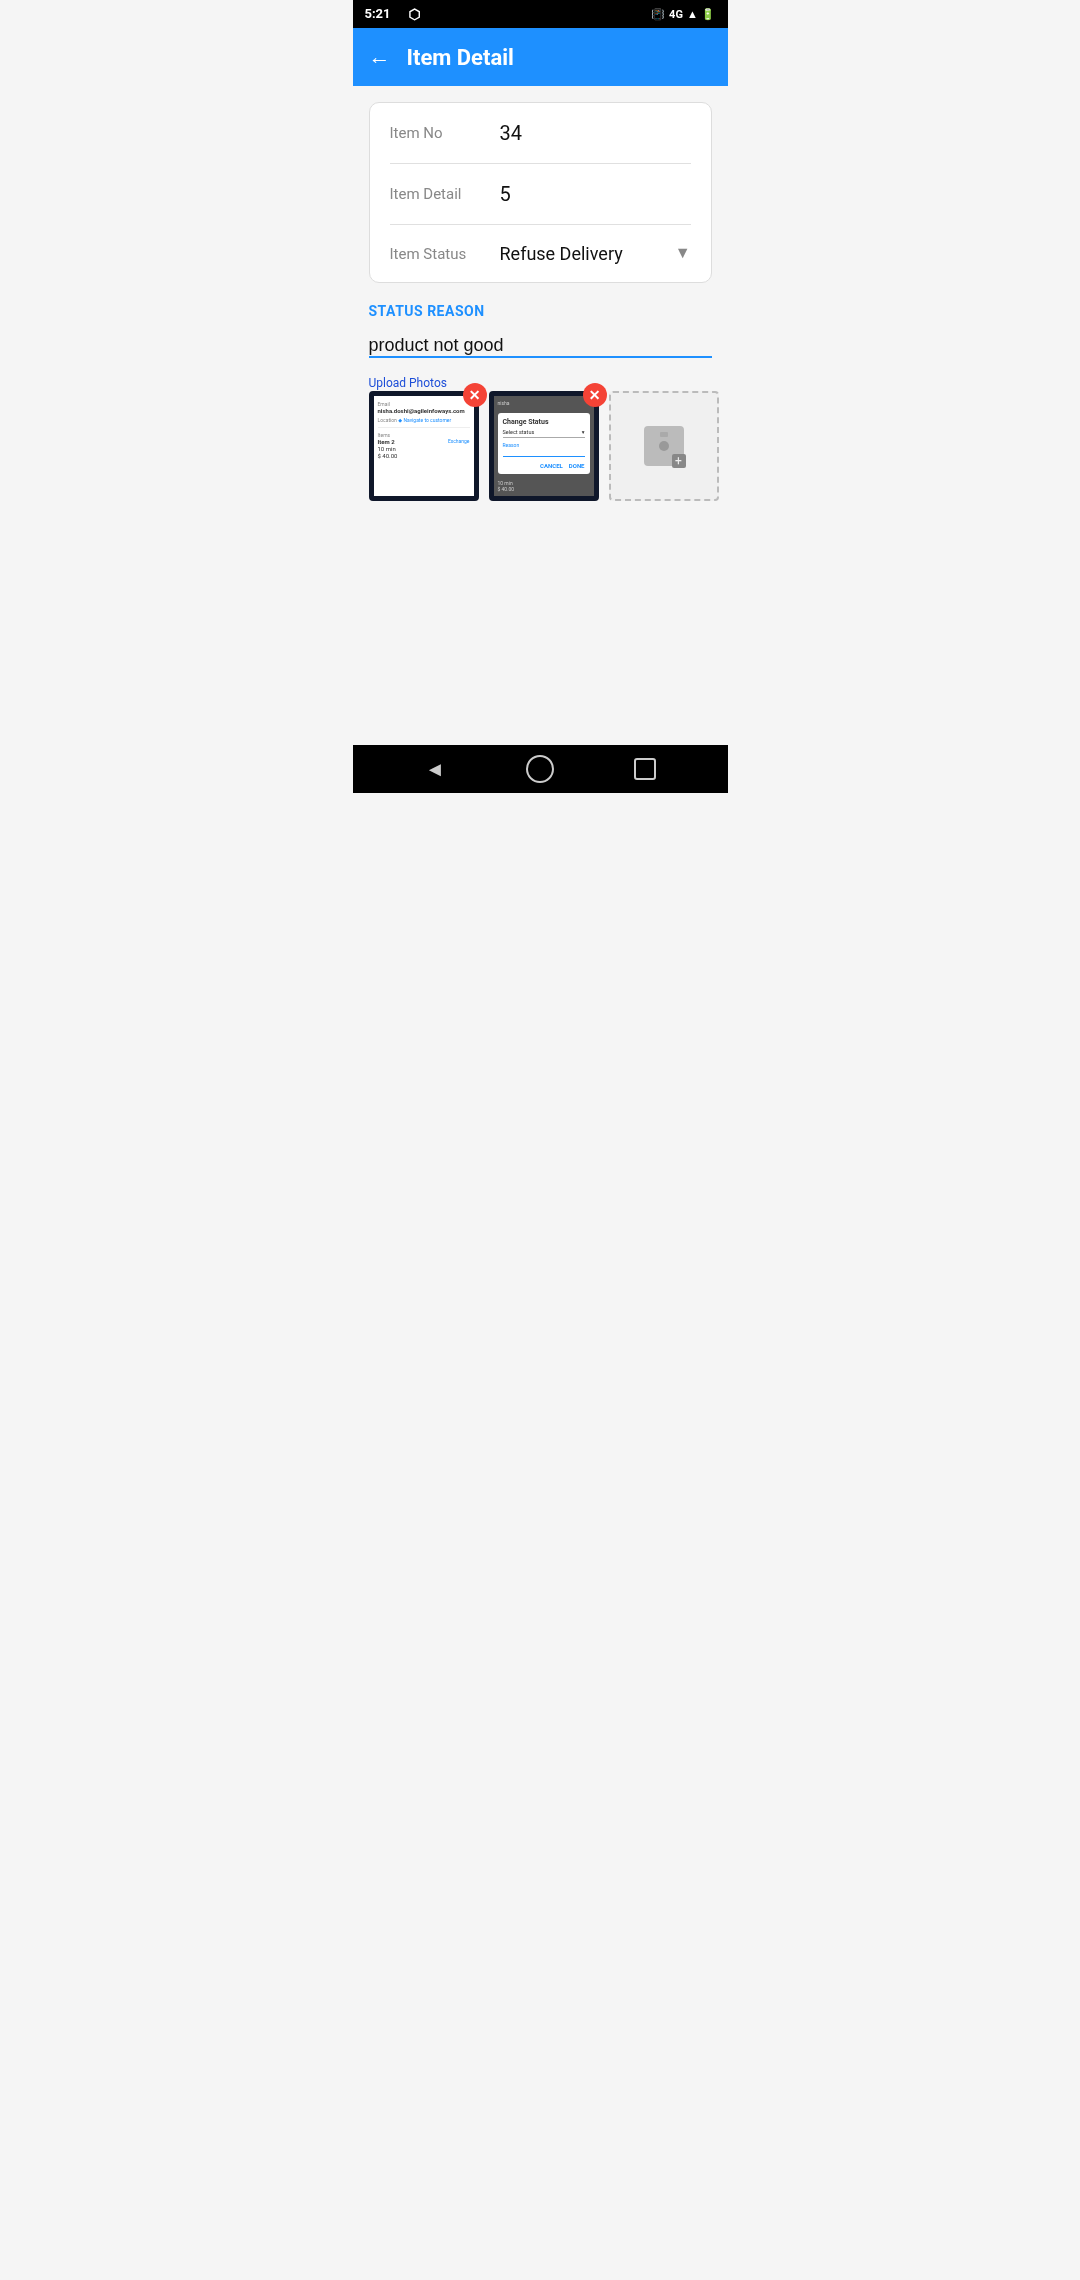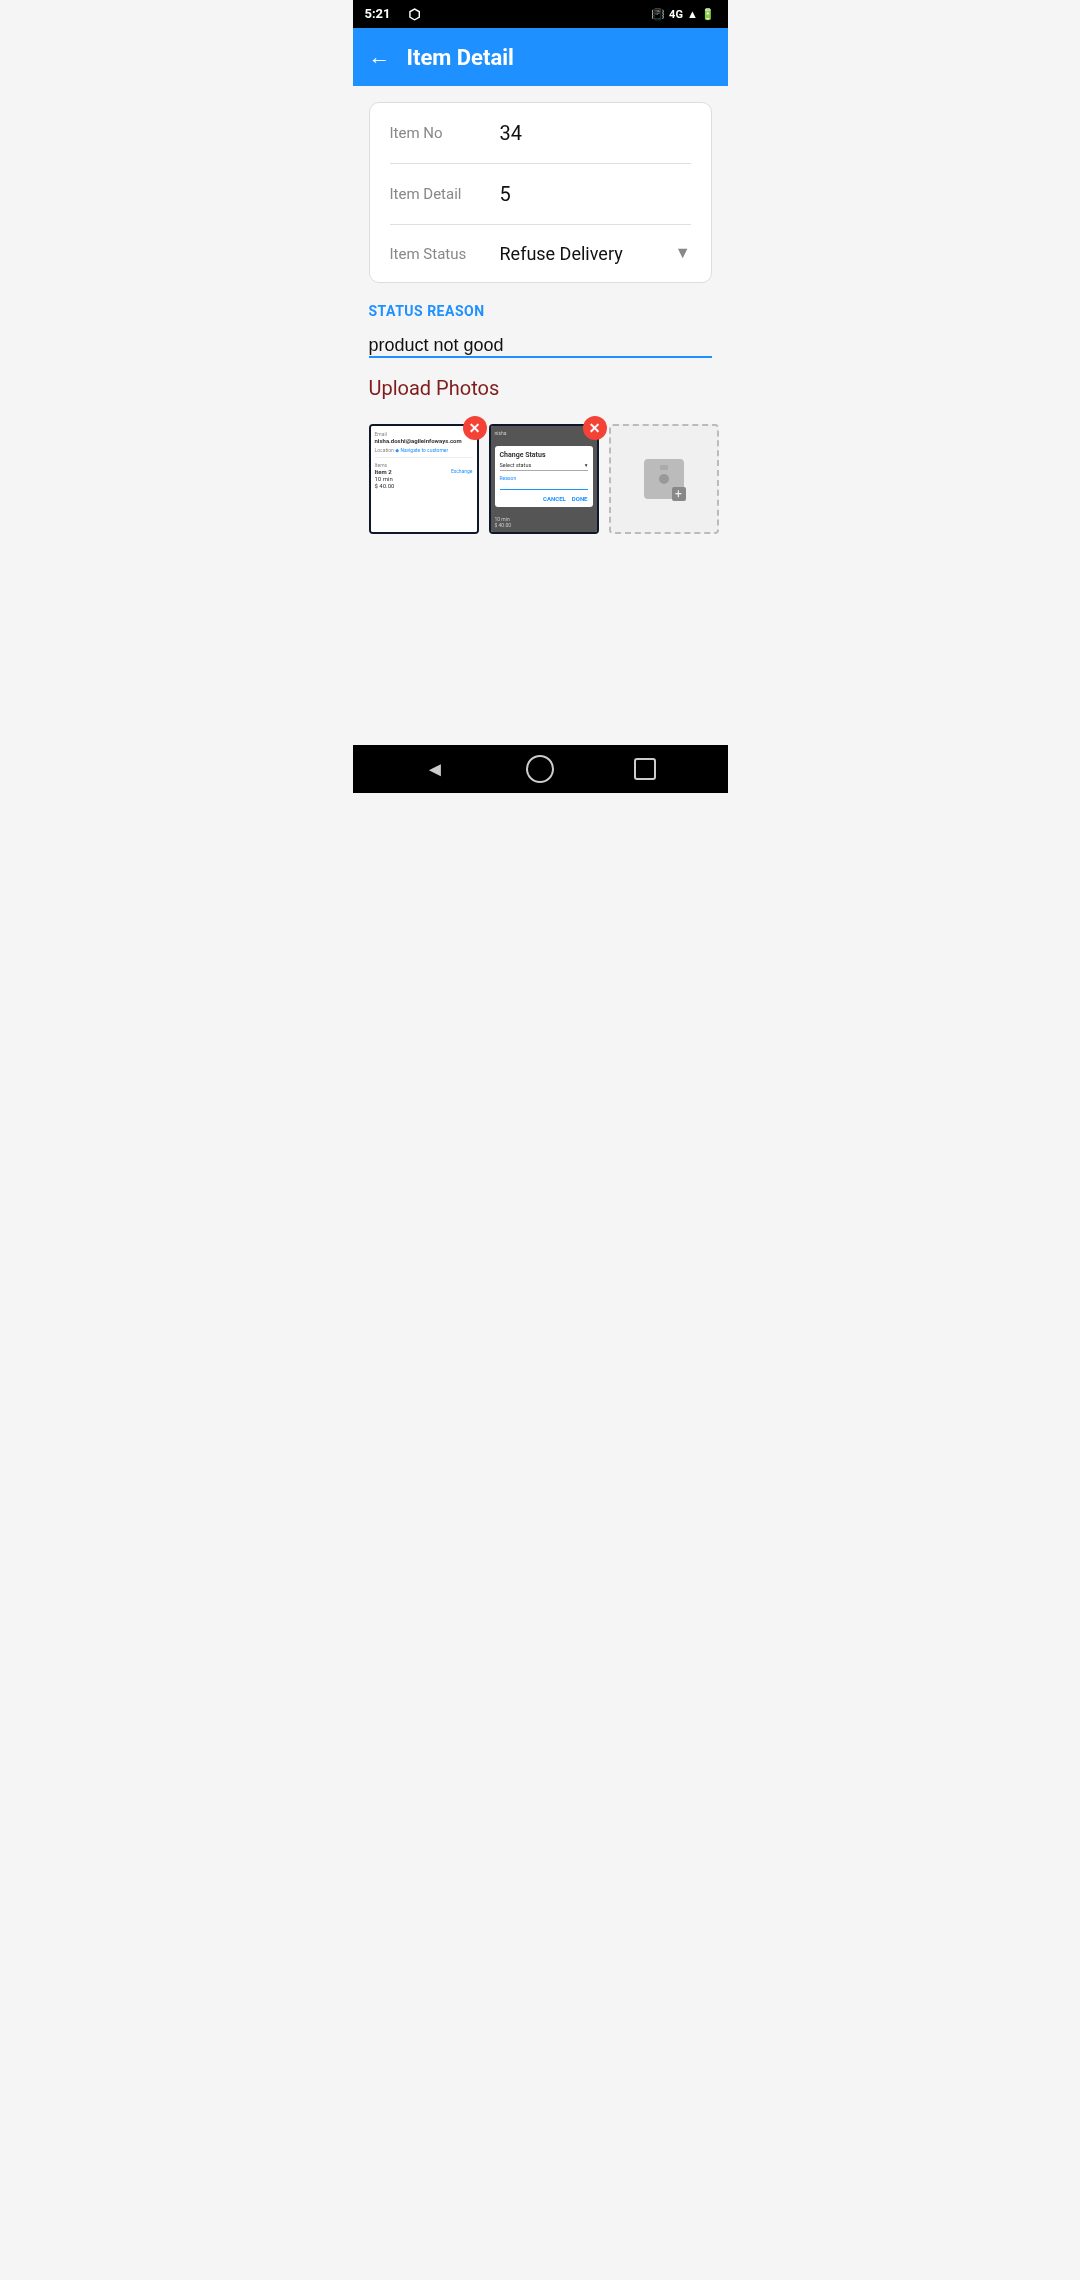--- a/index.html
+++ b/index.html
@@ -120,44 +120,44 @@
       border-bottom: 2px solid #1E90FF;
       background: transparent;
       outline: none;
     }
 
     
     .upload-section {
       margin-bottom: 20px;
     }
     .upload-title {
-      font-size: 20px;
-      color: #7f1d1d;
-      margin-bottom: 24px;
+      font-size: 12px;
+      color: #1d4ed8;
+      margin-bottom: 1px;
     }
     .photos-row {
       display: flex;
       gap: 10px;
       align-items: flex-start;
     }
 
     
     .photo-thumb-wrapper {
       position: relative;
       width: 110px;
       height: 110px;
       flex-shrink: 0;
     }
     .photo-thumb {
       width: 110px;
       height: 110px;
       border-radius: 4px;
       overflow: hidden;
       background: #fdba74;
-      border: 2px solid #0f172a;
+      border: 5px solid #0f172a;
     }
 
     
     .thumb1-content {
       background: #fff;
       width: 100%;
       height: 100%;
       padding: 4px;
       font-size: 6px;
       color: #333;

